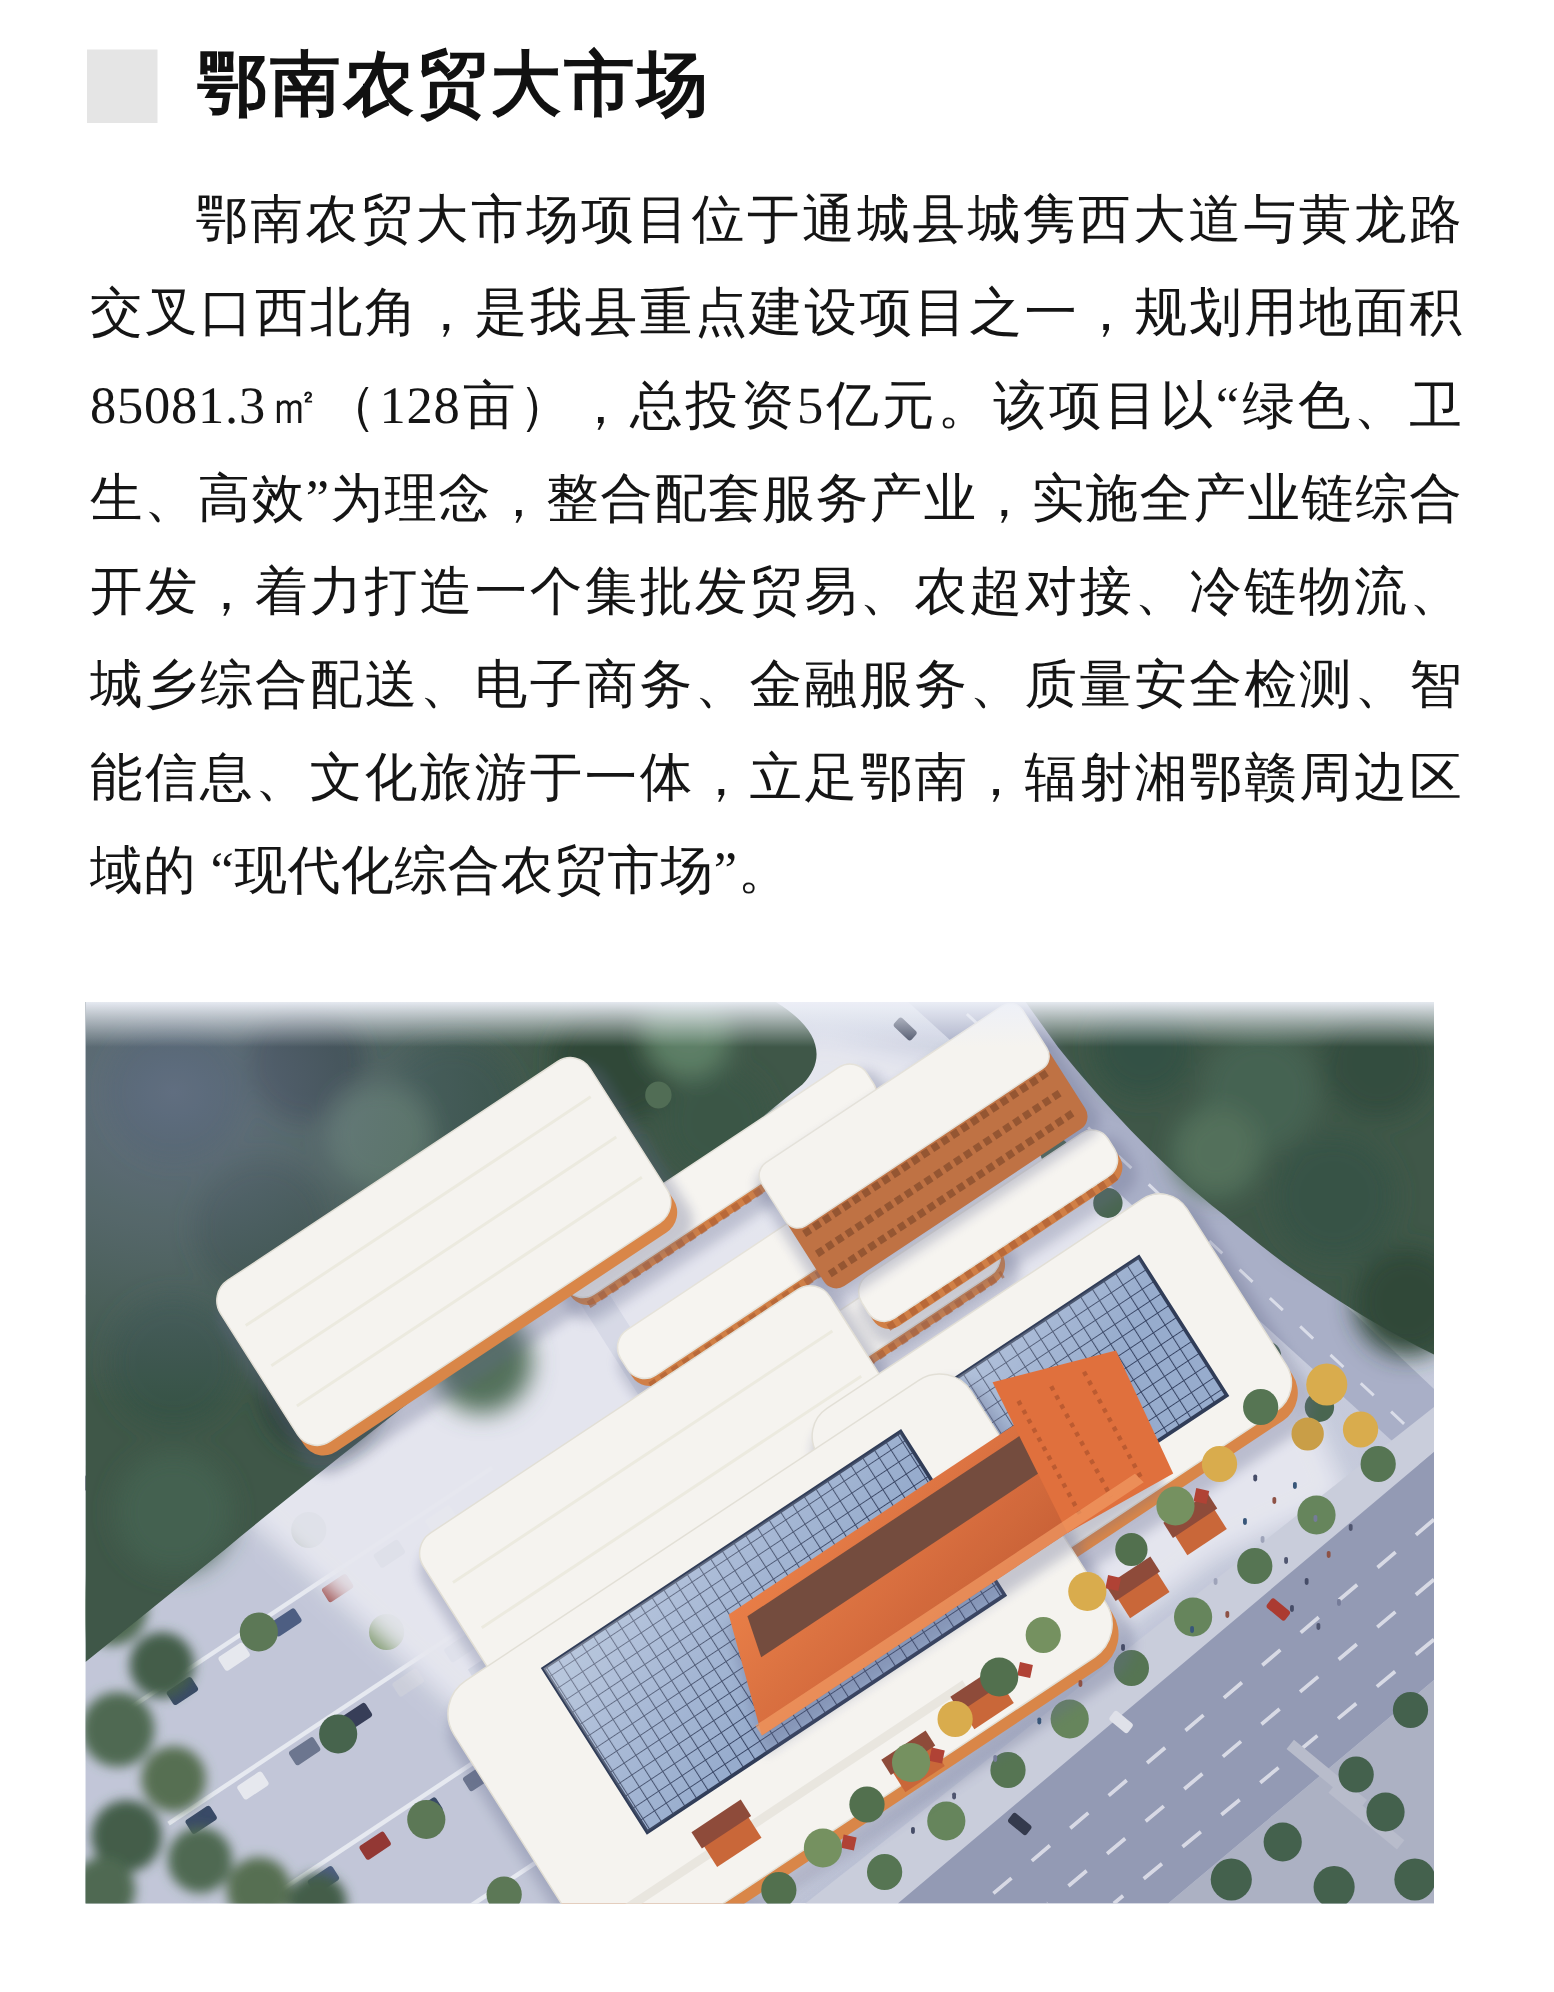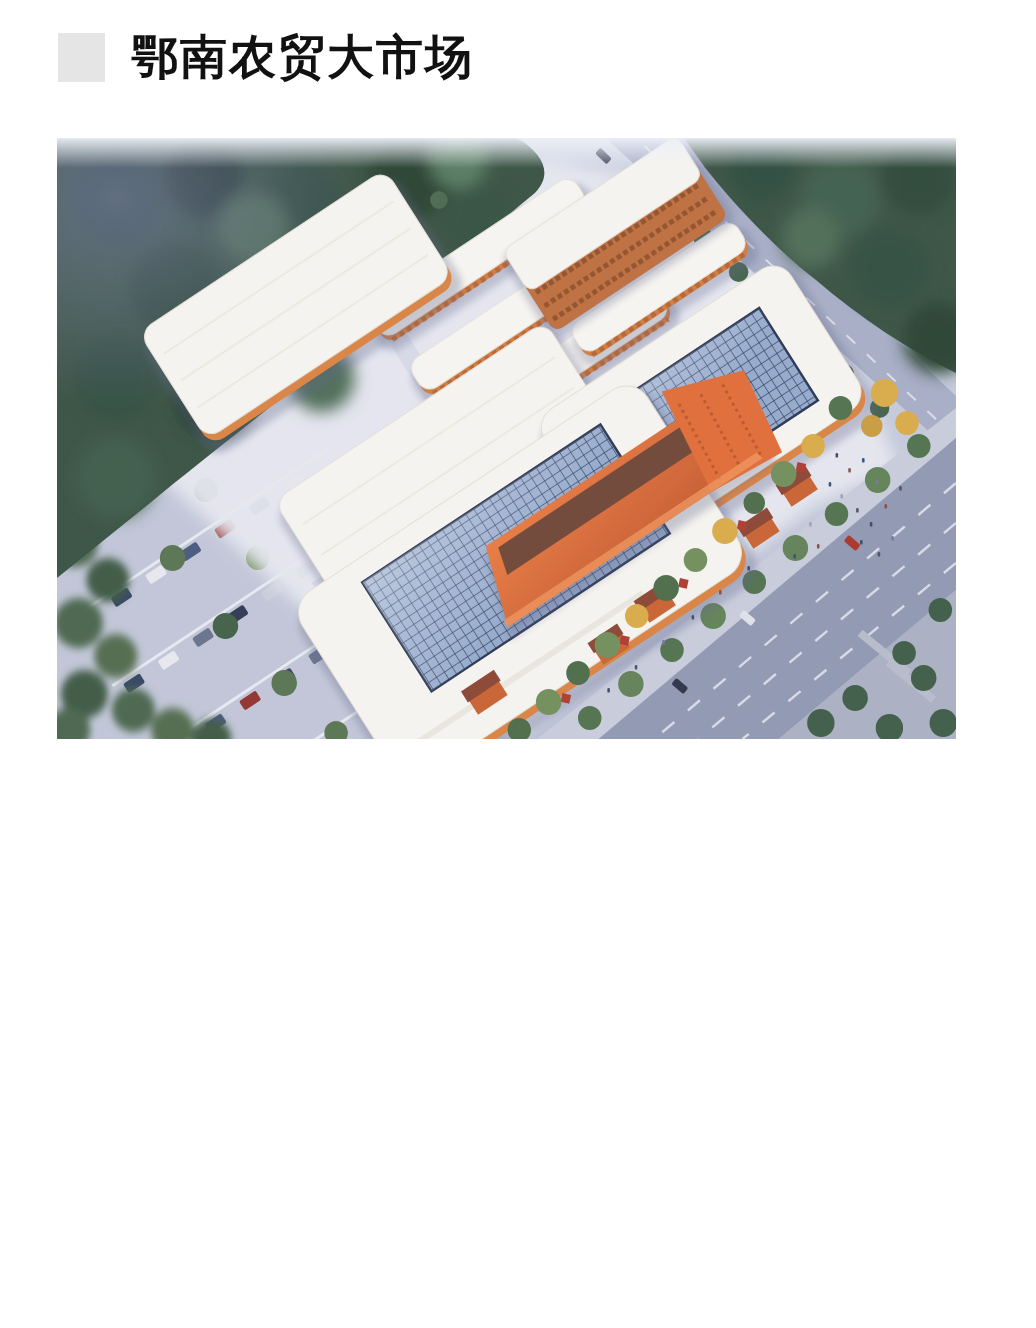--- a/index.html
+++ b/index.html
@@ -23,20 +23,21 @@
 </head>
 <body>
 
 <div class="page">
 
   <div class="header">
     <div class="marker"></div>
     <div class="title">鄂南农贸大市场</div>
   </div>
 
+  <div class="para">鄂南农贸大市场项目位于通城县城隽西大道与黄龙路交叉口西北角，是我县重点建设项目之一，规划用地面积85081.3㎡（128亩），总投资5亿元。该项目以“绿色、卫生、高效”为理念，整合配套服务产业，实施全产业链综合开发，着力打造一个集批发贸易、农超对接、冷链物流、城乡综合配送、电子商务、金融服务、质量安全检测、智能信息、文化旅游于一体，立足鄂南，辐射湘鄂赣周边区域的 “现代化综合农贸市场”。</div>
 
   <div class="figure">
   <svg viewBox="0 0 918 601" preserveAspectRatio="none" xmlns="http://www.w3.org/2000/svg">
     <defs>
       <linearGradient id="gGround" x1="0" y1="0" x2="0" y2="1">
         <stop offset="0" stop-color="#ced3e1"></stop>
             <stop offset="1" stop-color="#b7bdd1"></stop>
       </linearGradient>
       <linearGradient id="gWall" x1="0" y1="0" x2="0" y2="1">
         <stop offset="0" stop-color="#e嗯"></stop>

